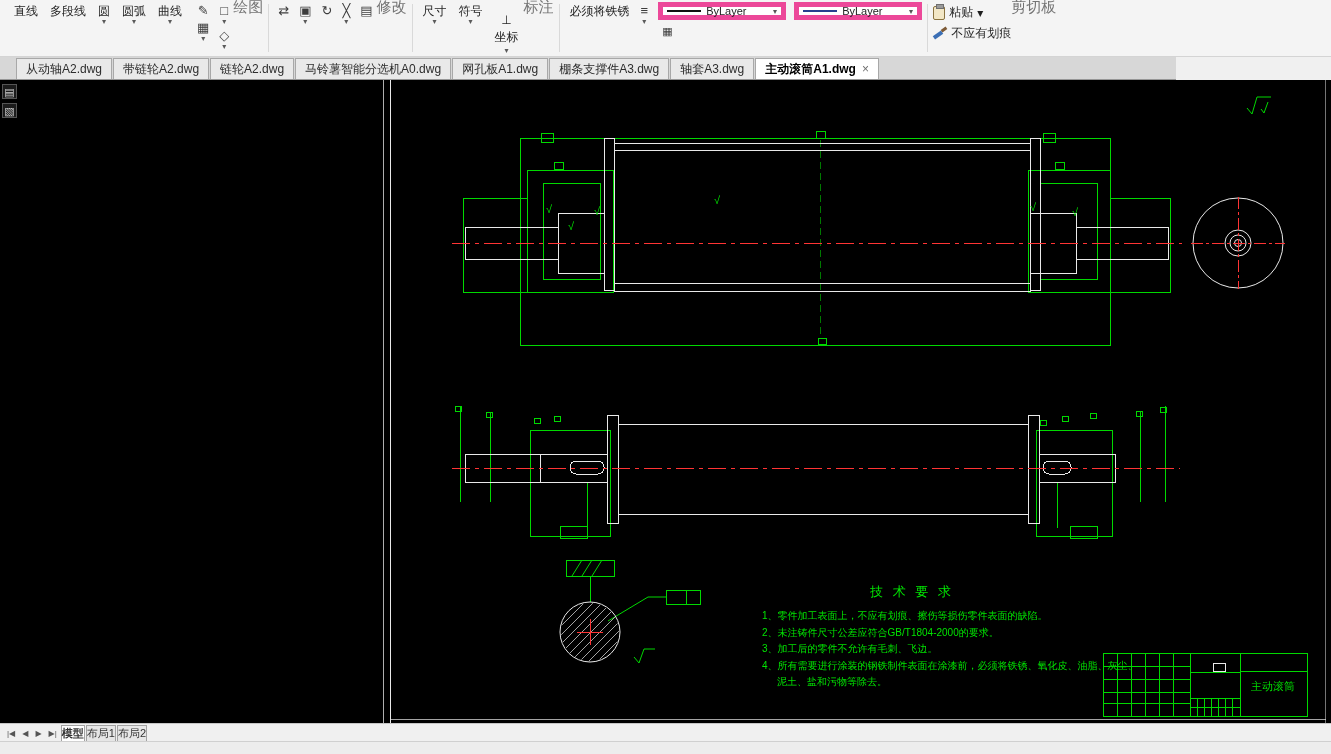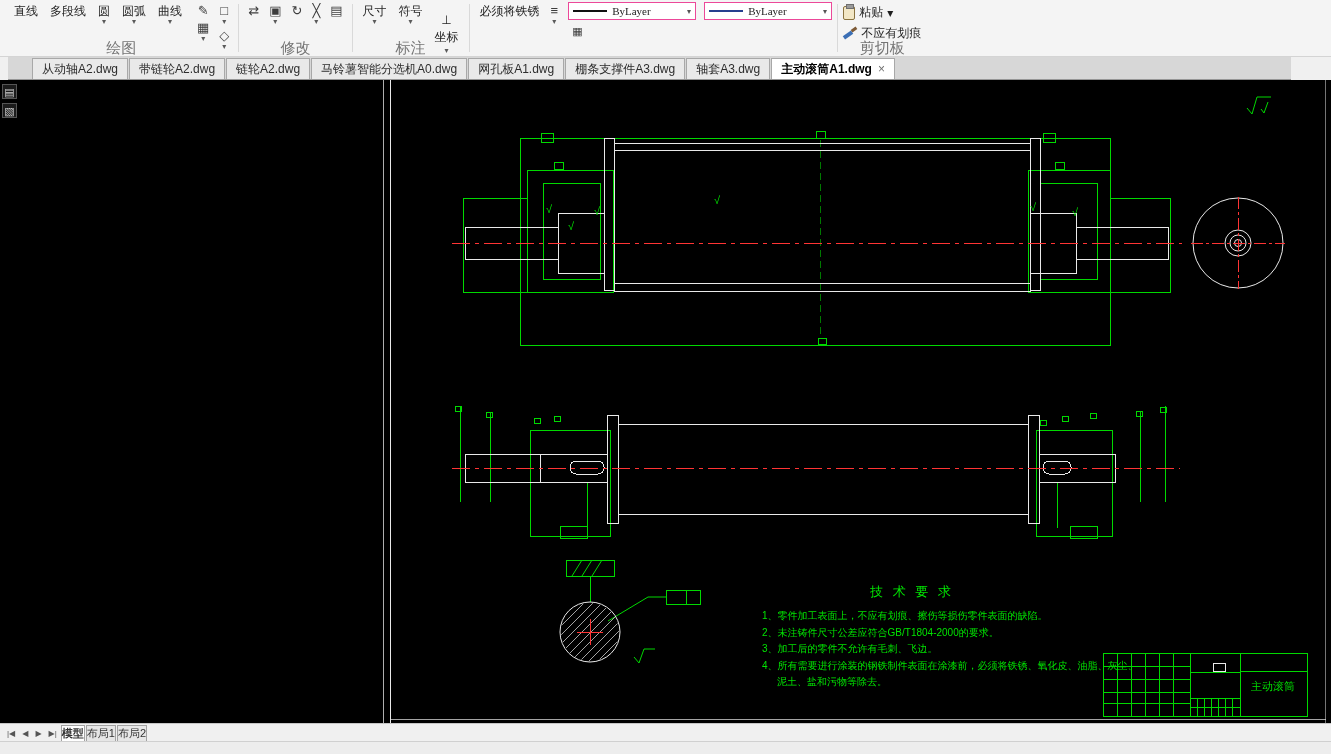--- a/index.html
+++ b/index.html
@@ -4,59 +4,59 @@
 <style>
   * { box-sizing: border-box; margin: 0; padding: 0; }
   html,body { width:1331px; height:754px; overflow:hidden; }
   body { font-family:"Liberation Sans", sans-serif; background:#f0f0f0; }
   .app { position:relative; width:1331px; height:754px; background:#f0f0f0; }
 
   
   .ribbon { position:absolute; top:0; left:0; width:1331px; height:57px;
             background:#f4f4f4; border-bottom:1px solid #d4d4d4;
             display:flex; align-items:stretch; padding-left:4px; }
-  .rb-group { display:flex; flex-direction:column; padding:0 5px; }
+  .rb-group { display:flex; padding:0 5px; }
   .rb-content { height:41px; display:flex; align-items:flex-start; gap:2px; padding-top:2px; }
   .rb-label { height:15px; line-height:13px; text-align:center; font-size:15px; color:#747474; }
   .rb-sep { width:1px; background:#d9d9d9; margin:4px 0; }
 
   .tool-stack { display:flex; flex-direction:column; align-items:center;
                 background:none; border:none; padding:2px 5px 0; font-size:12px;
                 color:#1e1e1e; cursor:pointer; line-height:14px; }
   .tool-stack .caret, .icon-btn .caret { font-size:8px; color:#5a5a5a; line-height:8px; }
   .icon-btn { display:flex; flex-direction:column; align-items:center; background:none;
               border:none; padding:2px 4px 0; font-size:13px; color:#3c3c3c; cursor:pointer; line-height:14px;}
   .icon-btn.small { font-size:11px; }
   .mini-cluster { display:flex; gap:2px; margin-left:4px; }
   .mini-col { display:flex; flex-direction:column; gap:1px; }
   .coord-row { display:flex; align-items:center; gap:3px; font-size:12px; color:#1e1e1e; margin-top:9px; }
 
   .props-col { display:flex; flex-direction:column; gap:2px; margin-left:4px; }
   .combo { display:flex; align-items:center; gap:5px; width:128px; height:18px;
-           background:#fff; border:1px solid #ec4899; font-size:11px; color:#222;
-           padding:0 4px; cursor:pointer;font-family:Liberation Serif, serif; }
+           background:#fff; border:5px solid #ec4899; font-size:11px; color:#222;
+           padding:0 4px; cursor:pointer; }
   .combo .combo-caret { margin-left:auto; font-size:8px; color:#555; }
   .swatch-line { width:34px; border-top:2px solid #111; }
   .swatch-line.blue { border-top-color:#27408f; }
 
   .clipboard-icon { width:12px; height:14px; border:1px solid #8a7340; background:#f2e7c6;
                     border-radius:2px; position:relative; }
   .clipboard-icon::after { content:""; position:absolute; top:-3px; left:2px; width:6px;
                            height:3px; background:#9a9a9a; border:1px solid #6f6f6f; }
   .brush-icon { width:14px; height:13px; position:relative; }
   .brush-icon::before { content:""; position:absolute; top:6px; left:0; width:10px; height:4px;
                         background:#3b6fb5; transform:rotate(-35deg); }
   .brush-icon::after { content:""; position:absolute; top:1px; left:8px; width:6px; height:3px;
                        background:#7d5a36; transform:rotate(-35deg); }
   .clip-rows { display:flex; flex-direction:column; gap:4px; padding-top:2px; }
   .clip-row { display:flex; align-items:center; gap:4px; font-size:12px; color:#1e1e1e; cursor:pointer; }
 
   
-  .tabbar { position:absolute; top:57px; left:8px; width:1283px; height:23px; background:#d7d7d7;
-            border-bottom:1px solid #969696; display:flex; align-items:flex-end; padding-left:24px; }
+  .tabbar { position:absolute; top:57px; left:0; width:1176px; height:23px; background:#d7d7d7;
+            border-bottom:1px solid #969696; display:flex; align-items:flex-end; padding-left:16px; }
   .ftab { height:21px; line-height:19px; padding:0 9px; font-size:12px; white-space:nowrap;
           color:#2d2d2d; background:#e9e9e9; border:1px solid #a8a8a8; border-bottom:none;
           margin-right:1px; cursor:pointer; display:flex; align-items:center; gap:6px; }
   .ftab.active { background:#ffffff; font-weight:bold; color:#000; }
   .ftab .close { color:#707070; font-weight:normal; font-size:12px; line-height:12px; }
 
   
   .canvas { position:absolute; top:80px; left:0; width:1331px; height:643px; background:#000;
             overflow:hidden; cursor:crosshair; }
   .canvas-tools { position:absolute; left:2px; top:4px; display:flex; flex-direction:column;

